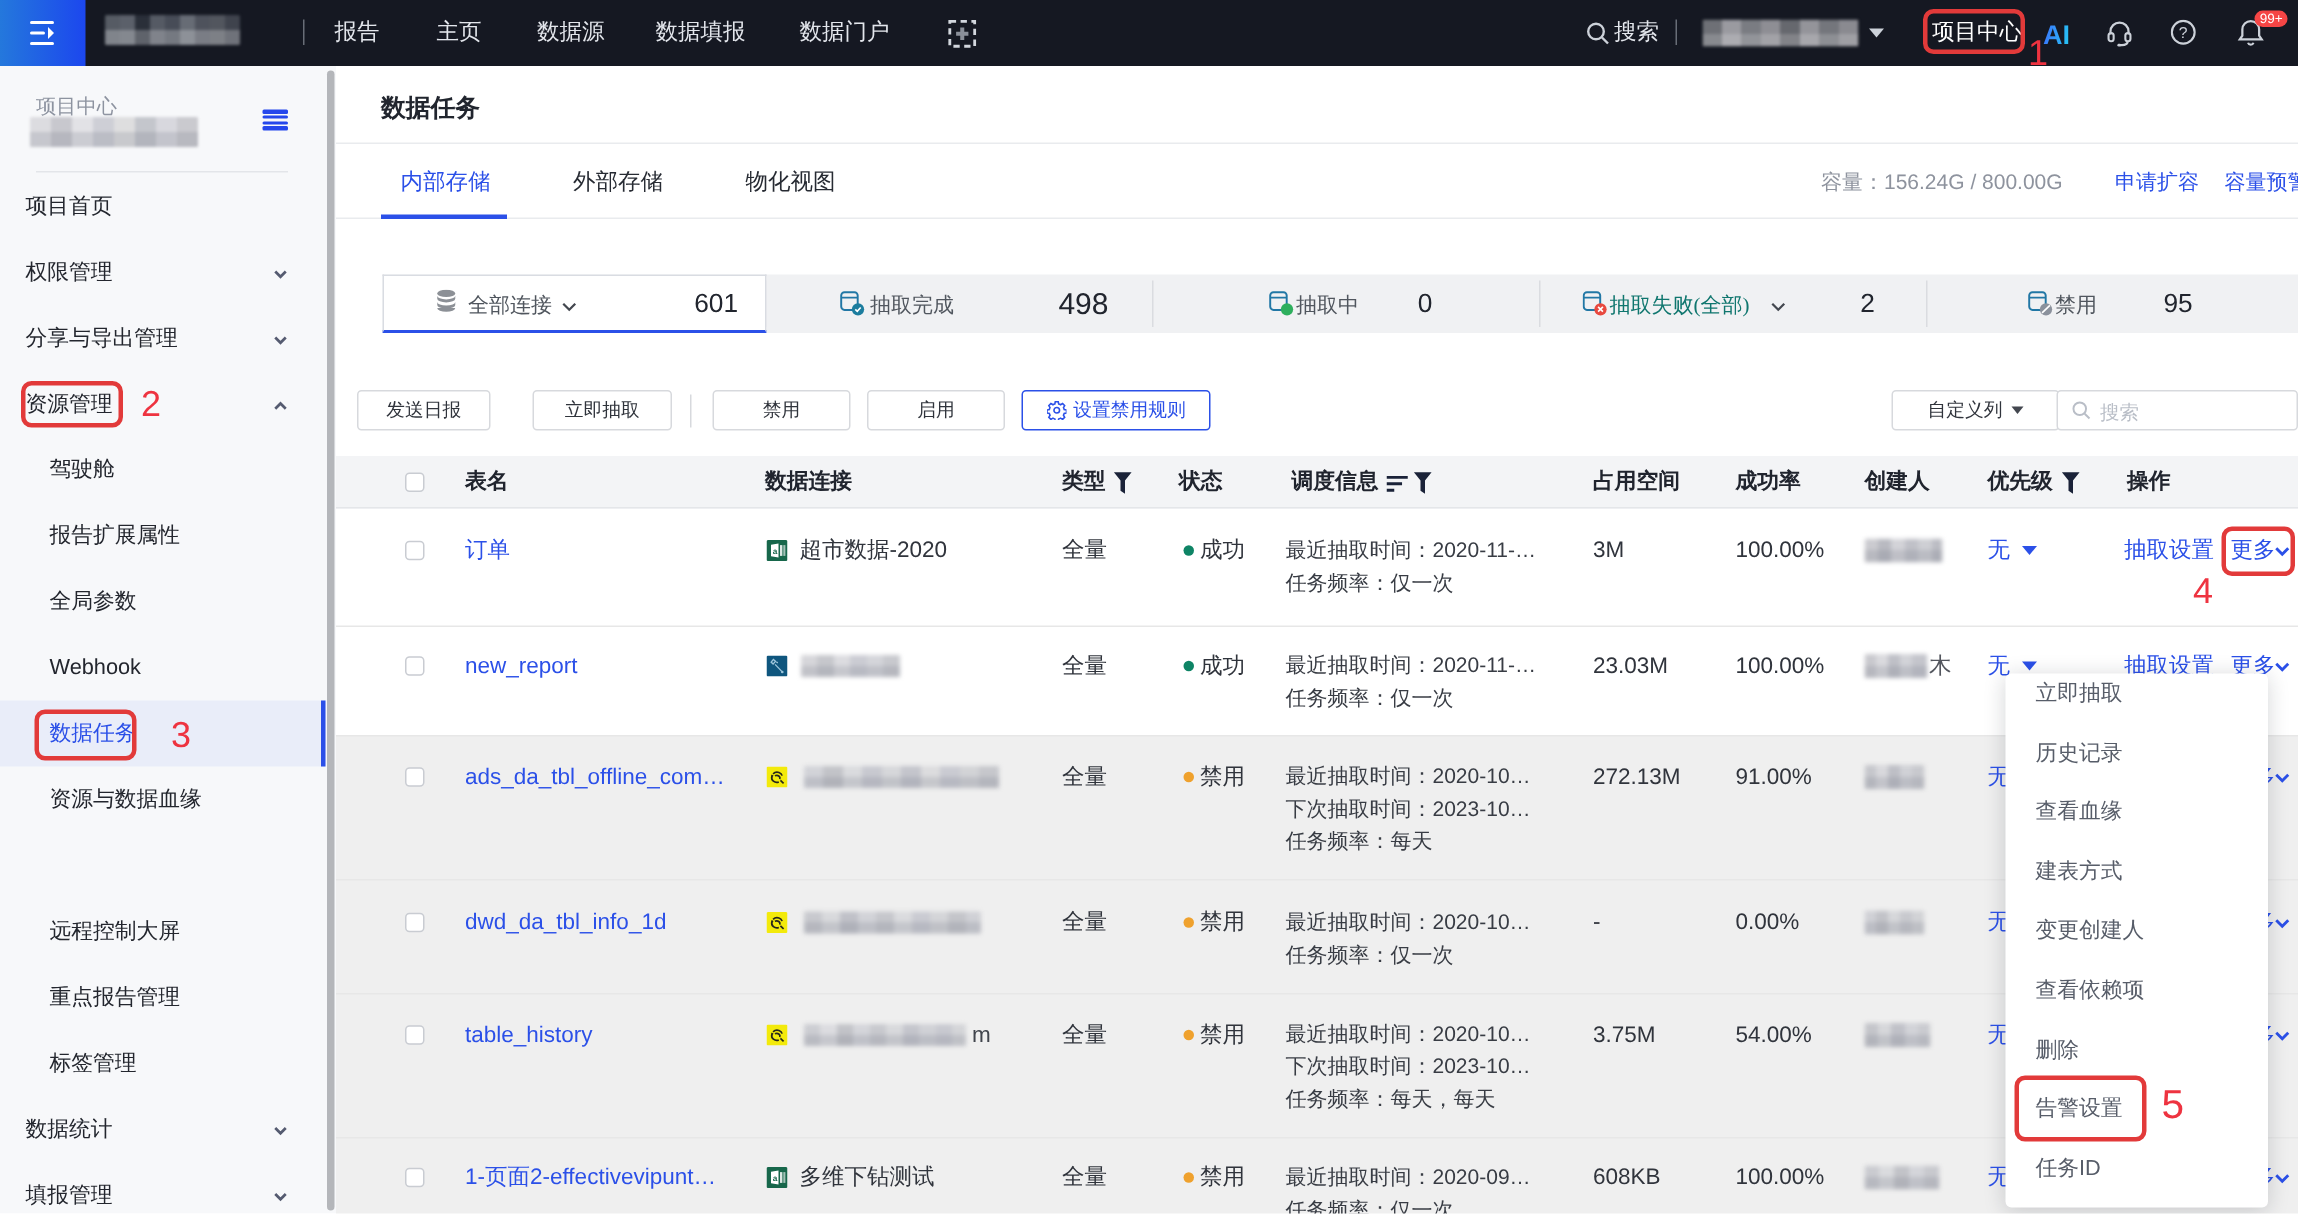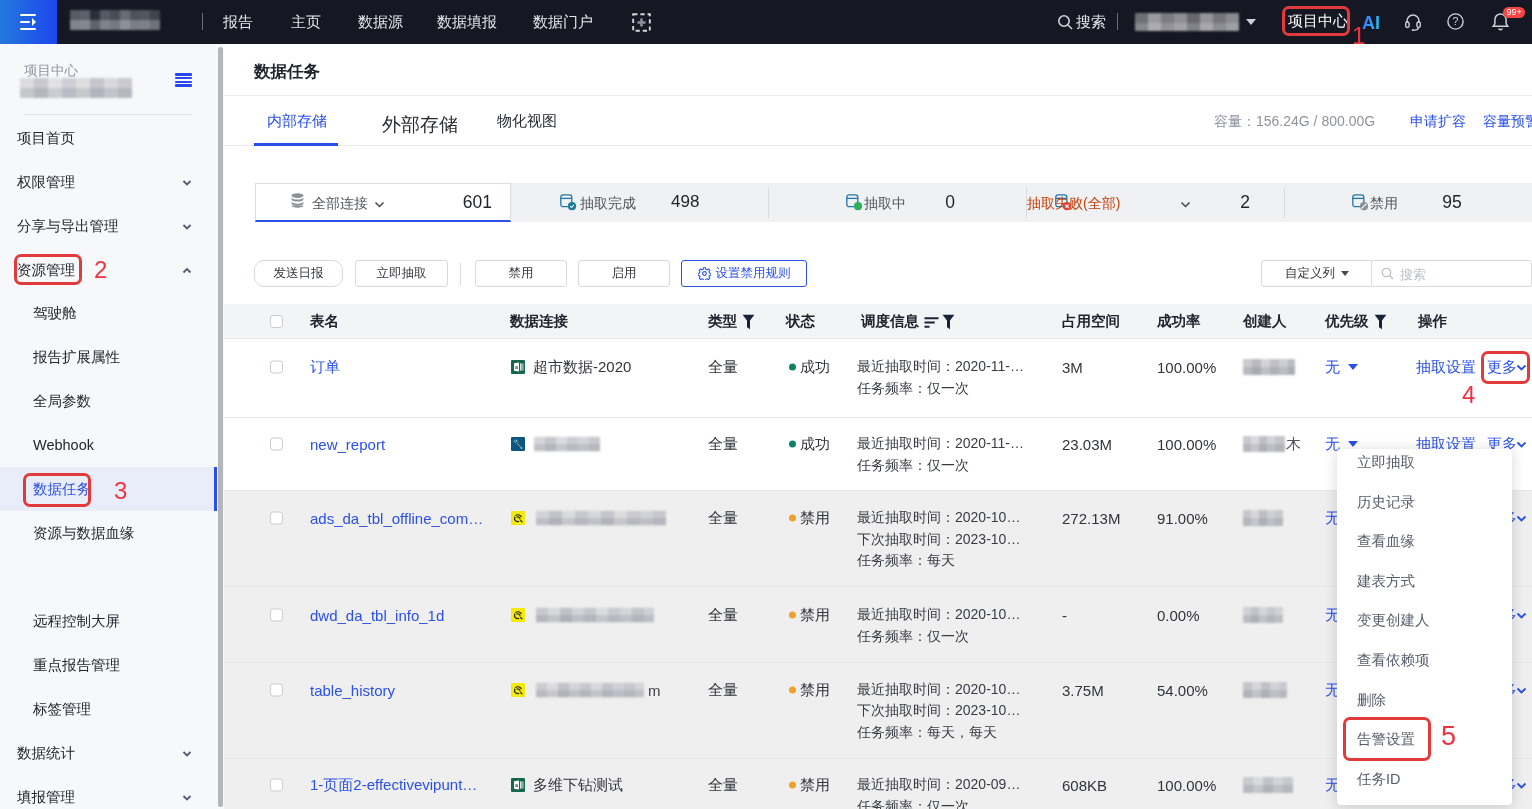--- a/index.html
+++ b/index.html
@@ -153,21 +153,21 @@
           <path d="M1.5 3 L5 6.5 L8.5 3" fill="none" stroke="#555b70" stroke-width="1.8"></path>
         </svg>
       </span></div>
 </div>
 
 <div id="main">
   <div class="abs" style="left:30px;top:17px;font-size:16.5px;font-weight:bold;color:#21252e;">数据任务</div>
   <div class="abs" style="left:0;top:51px;width:1308px;height:1px;background:#e9ebee;"></div>
 
   <div class="abs" style="left:43px;top:68px;font-size:15px;color:#2b50e8;">内部存储</div>
-  <div class="abs" style="left:158px;top:68px;font-size:19px;color:#272b33;text-align:right;">外部存储</div>
+  <div class="abs" style="left:158px;top:68px;font-size:15px;color:#272b33;text-align:right;">外部存储</div>
   <div class="abs" style="left:273px;top:68px;font-size:15px;color:#272b33;">物化视图</div>
   <div class="abs" style="left:0;top:101px;width:1308px;height:1px;background:#e9ebee;"></div>
   <div class="abs" style="left:30px;top:99px;width:84px;height:3px;background:#2b50e8;"></div>
   <div class="abs" style="left:990px;top:69px;font-size:14px;color:#8e939e;">容量：156.24G / 800.00G</div>
   <div class="abs" style="left:1186px;top:69px;font-size:14px;color:#2b50e8;">申请扩容</div>
   <div class="abs" style="left:1259px;top:69px;font-size:14px;color:#2b50e8;">容量预警</div>
 
   <div class="abs" style="left:31px;top:139px;width:1277px;height:39px;background:#f0f1f3;">
     <div class="abs" style="left:255px;top:4px;width:1px;height:31px;background:#dadce0;"></div>
     <div class="abs" style="left:513px;top:4px;width:1px;height:31px;background:#dadce0;"></div>
@@ -188,49 +188,49 @@
       <path d="M1.5 1.5 L5.5 5.5 L9.5 1.5" fill="none" stroke="#43474f" stroke-width="1.5"></path>
     </svg>
   <div class="abs" style="left:200px;top:148px;width:68px;text-align:right;font-size:17.5px;color:#21252e;">601</div>
   <svg class="abs" style="left:336px;top:150px" width="17" height="17" viewBox="0 0 17 17">
       <rect x="0.8" y="0.8" width="11" height="11.8" rx="2.2" fill="none" stroke="#2177a5" stroke-width="1.3"></rect>
       <line x1="0.8" y1="4.4" x2="11.8" y2="4.4" stroke="#2177a5" stroke-width="1.3"></line>
       <circle cx="12" cy="12.2" r="4.1" fill="#1c7d9e"></circle>
       <path d="M10.2 12.2 l1.3 1.3 l2.3 -2.5" fill="none" stroke="#fff" stroke-width="1.1"></path>
     </svg>
   <div class="abs" style="left:356px;top:151px;font-size:14px;color:#50565e;">抽取完成</div>
-  <div class="abs" style="left:447px;top:148px;width:68px;text-align:left;font-size:17px;color:#21252e;">498</div>
+  <div class="abs" style="left:447px;top:148px;width:68px;text-align:right;font-size:20px;color:#21252e;">498</div>
   <svg class="abs" style="left:622px;top:150px" width="17" height="17" viewBox="0 0 17 17">
       <rect x="0.8" y="0.8" width="11" height="11.8" rx="2.2" fill="none" stroke="#2177a5" stroke-width="1.3"></rect>
       <line x1="0.8" y1="4.4" x2="11.8" y2="4.4" stroke="#2177a5" stroke-width="1.3"></line>
       <circle cx="12" cy="12.2" r="4.1" fill="#2eaf5d"></circle>
     </svg>
   <div class="abs" style="left:640px;top:151px;font-size:14px;color:#50565e;">抽取中</div>
   <div class="abs" style="left:692px;top:148px;width:68px;text-align:center;font-size:17.5px;color:#21252e;">0</div>
   <svg class="abs" style="left:831px;top:150px" width="17" height="17" viewBox="0 0 17 17">
       <rect x="0.8" y="0.8" width="11" height="11.8" rx="2.2" fill="none" stroke="#2177a5" stroke-width="1.3"></rect>
       <line x1="0.8" y1="4.4" x2="11.8" y2="4.4" stroke="#2177a5" stroke-width="1.3"></line>
       <circle cx="12" cy="12.2" r="4.1" fill="#e8493f"></circle>
       <path d="M10.4 10.6 l3.2 3.2 M13.6 10.6 l-3.2 3.2" stroke="#fff" stroke-width="1.1"></path>
     </svg>
-  <div class="abs" style="left:803px;top:151px;font-size:14px;color:#c2410c;">抽取失败(全部)</div>
+  <div class="abs" style="left:849px;top:151px;font-size:14px;color:#0f766e;font-family:Liberation Serif, serif;">抽取失败(全部)</div>
   <svg class="abs" style="left:956px;top:157px" width="11" height="8" viewBox="0 0 11 8">
       <path d="M1.5 1.5 L5.5 5.5 L9.5 1.5" fill="none" stroke="#43474f" stroke-width="1.5"></path>
     </svg>
   <div class="abs" style="left:987px;top:148px;width:68px;text-align:center;font-size:17.5px;color:#21252e;">2</div>
   <svg class="abs" style="left:1128px;top:150px" width="17" height="17" viewBox="0 0 17 17">
       <rect x="0.8" y="0.8" width="11" height="11.8" rx="2.2" fill="none" stroke="#2177a5" stroke-width="1.3"></rect>
       <line x1="0.8" y1="4.4" x2="11.8" y2="4.4" stroke="#2177a5" stroke-width="1.3"></line>
       <circle cx="12" cy="12.2" r="4.1" fill="#8b919c"></circle>
       <path d="M9.4 14.6 l5.2 -5" stroke="#fff" stroke-width="1.1"></path>
     </svg>
   <div class="abs" style="left:1146px;top:151px;font-size:14px;color:#50565e;">禁用</div>
   <div class="abs" style="left:1194px;top:148px;width:68px;text-align:center;font-size:17.5px;color:#21252e;">95</div>
 
-  <div class="btn" style="left:30px;width:89px;border-radius:10px;">发送日报</div>
+  <div class="btn" style="left:14px;width:89px;">发送日报</div>
   <div class="btn" style="left:131px;width:93px;">立即抽取</div>
   <div class="abs" style="left:236px;top:219px;width:1px;height:22px;background:#d7d9dd;"></div>
   <div class="btn" style="left:251px;width:92px;">禁用</div>
   <div class="btn" style="left:354px;width:92px;">启用</div>
   <div class="btn bluebtn" style="left:457px;width:126px;"><svg width="13" height="13" viewBox="0 0 16 16" style="margin-right:5px;vertical-align:-2.5px">
         <path d="M6.8 1 h2.4 l0.4 1.9 a5.3 5.3 0 0 1 1.5 0.6 l1.7-1 l1.7 1.7 l-1 1.7 a5.3 5.3 0 0 1 0.6 1.5 l1.9 0.4 v2.4 l-1.9 0.4 a5.3 5.3 0 0 1-0.6 1.5 l1 1.7 l-1.7 1.7 l-1.7-1 a5.3 5.3 0 0 1-1.5 0.6 l-0.4 1.9 h-2.4 l-0.4-1.9 a5.3 5.3 0 0 1-1.5-0.6 l-1.7 1 l-1.7-1.7 l1-1.7 a5.3 5.3 0 0 1-0.6-1.5 l-1.9-0.4 v-2.4 l1.9-0.4 a5.3 5.3 0 0 1 0.6-1.5 l-1-1.7 l1.7-1.7 l1.7 1 a5.3 5.3 0 0 1 1.5-0.6 z" fill="none" stroke="#2b50e8" stroke-width="1.3"></path>
         <circle cx="8" cy="8" r="2.3" fill="none" stroke="#2b50e8" stroke-width="1.3"></circle>
       </svg>设置禁用规则</div>
   <div class="btn" style="left:1037px;width:112px;">自定义列<span style="display:inline-block;margin-left:6px;width:0;height:0;border-left:4.5px solid transparent;border-right:4.5px solid transparent;border-top:5.5px solid #43474f;vertical-align:1px;"></span></div>
   <div class="abs" style="left:1147px;top:216px;width:161px;height:27px;border:1px solid #d7d9dd;border-radius:3px;background:#fff;">

